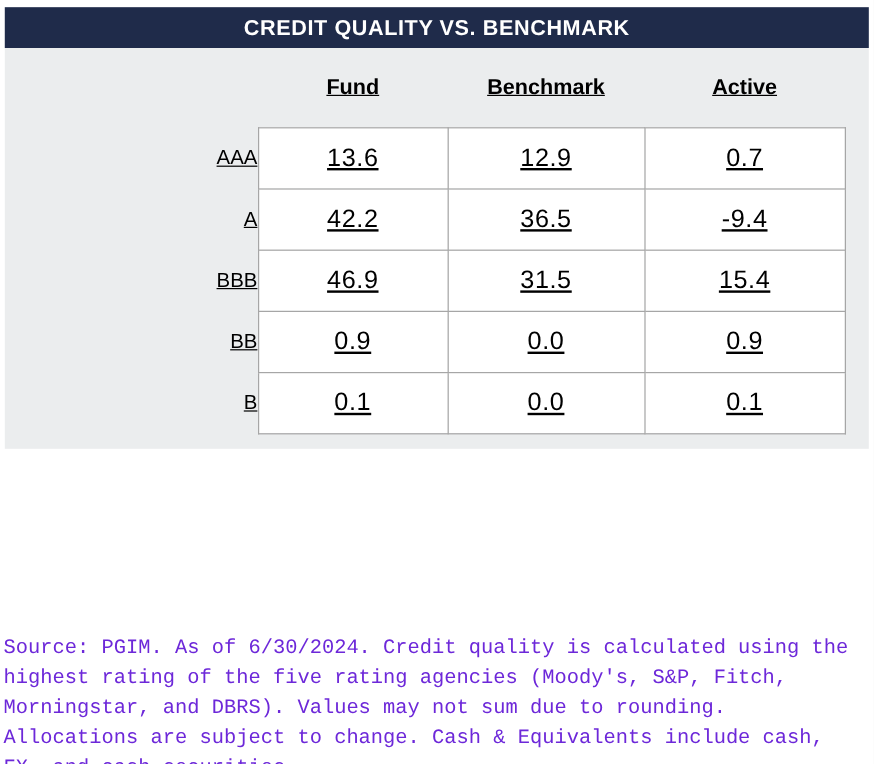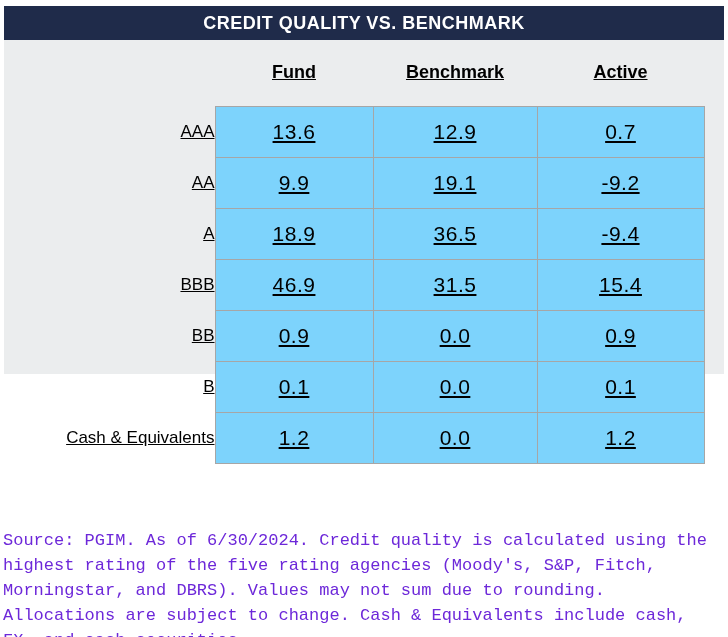--- a/index.html
+++ b/index.html
@@ -57,21 +57,21 @@
   td.row-label {
     background: transparent;
     border: none;
     text-align: right;
     padding-right: 16px;
     font-size: 17px;
     color: #000;
     vertical-align: middle;
   }
   td.value-cell {
-    background: #7dd3fc;
+    background: #ffffff;
     border: 1px solid #a6a6a6;
     height: 50px;
     text-align: center;
     vertical-align: middle;
     font-size: 21px;
     letter-spacing: 0.5px;
     color: #000;
   }
   tr.data-row { height: 51px; }
   .footnote {
@@ -108,28 +108,22 @@
       <th>Benchmark</th>
       <th>Active</th>
     </tr>
     <tr class="data-row">
       <td class="row-label">AAA</td>
       <td class="value-cell">13.6</td>
       <td class="value-cell">12.9</td>
       <td class="value-cell">0.7</td>
     </tr>
     <tr class="data-row">
-      <td class="row-label">AA</td>
-      <td class="value-cell">9.9</td>
-      <td class="value-cell">19.1</td>
-      <td class="value-cell">-9.2</td>
-    </tr>
-    <tr class="data-row">
       <td class="row-label">A</td>
-      <td class="value-cell">18.9</td>
+      <td class="value-cell">42.2</td>
       <td class="value-cell">36.5</td>
       <td class="value-cell">-9.4</td>
     </tr>
     <tr class="data-row">
       <td class="row-label">BBB</td>
       <td class="value-cell">46.9</td>
       <td class="value-cell">31.5</td>
       <td class="value-cell">15.4</td>
     </tr>
     <tr class="data-row">
@@ -137,23 +131,17 @@
       <td class="value-cell">0.9</td>
       <td class="value-cell">0.0</td>
       <td class="value-cell">0.9</td>
     </tr>
     <tr class="data-row">
       <td class="row-label">B</td>
       <td class="value-cell">0.1</td>
       <td class="value-cell">0.0</td>
       <td class="value-cell">0.1</td>
     </tr>
-    <tr class="data-row">
-      <td class="row-label">Cash &amp; Equivalents</td>
-      <td class="value-cell">1.2</td>
-      <td class="value-cell">0.0</td>
-      <td class="value-cell">1.2</td>
-    </tr>
   </tbody>
     </table>
 </div>
 
 <div class="footnote">Source: PGIM. As of 6/30/2024. Credit quality is calculated using the highest rating of the five rating agencies (Moody's, S&amp;P, Fitch, Morningstar, and DBRS). Values may not sum due to rounding.  Allocations are subject to change. Cash &amp; Equivalents include cash, FX, and cash securities.</div>
 
 </body></html>

